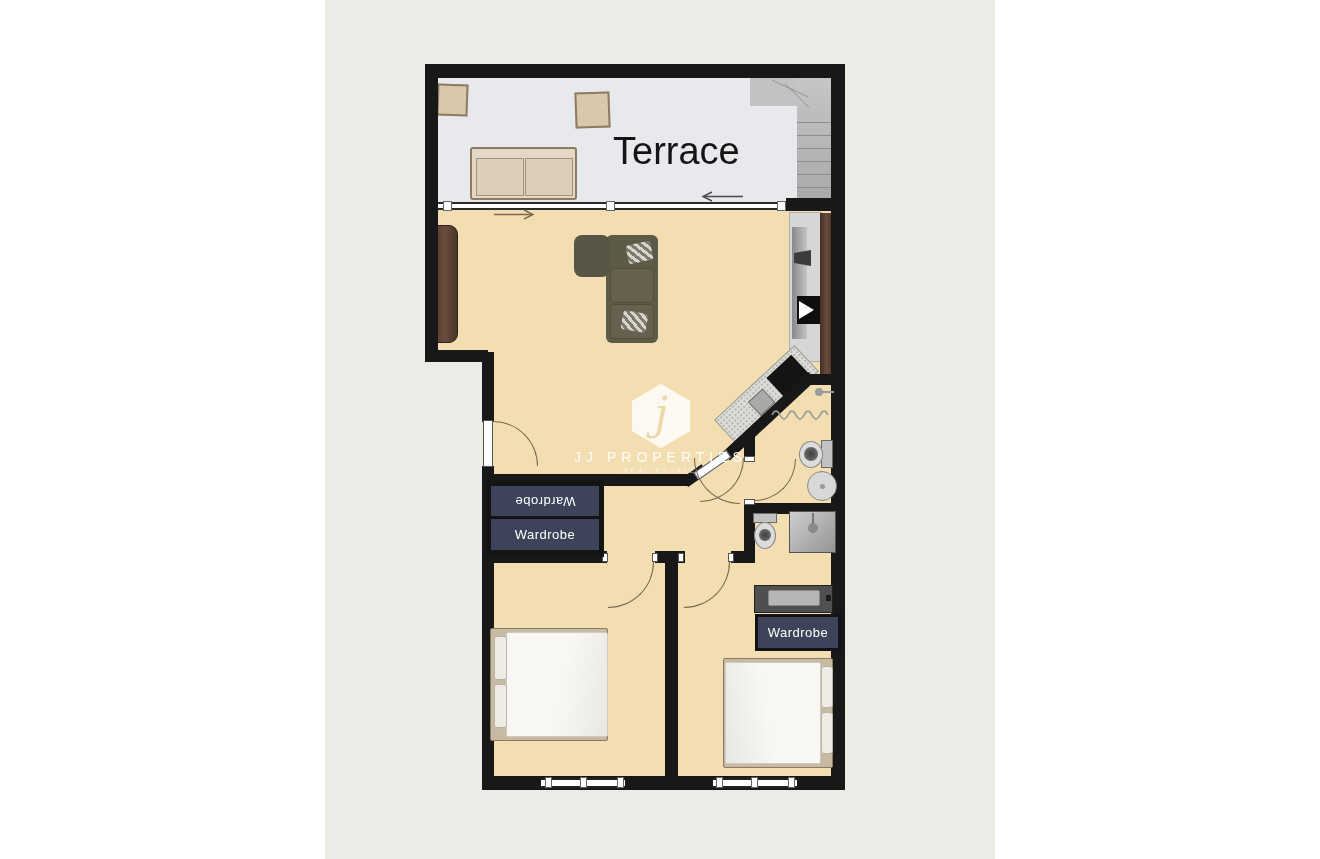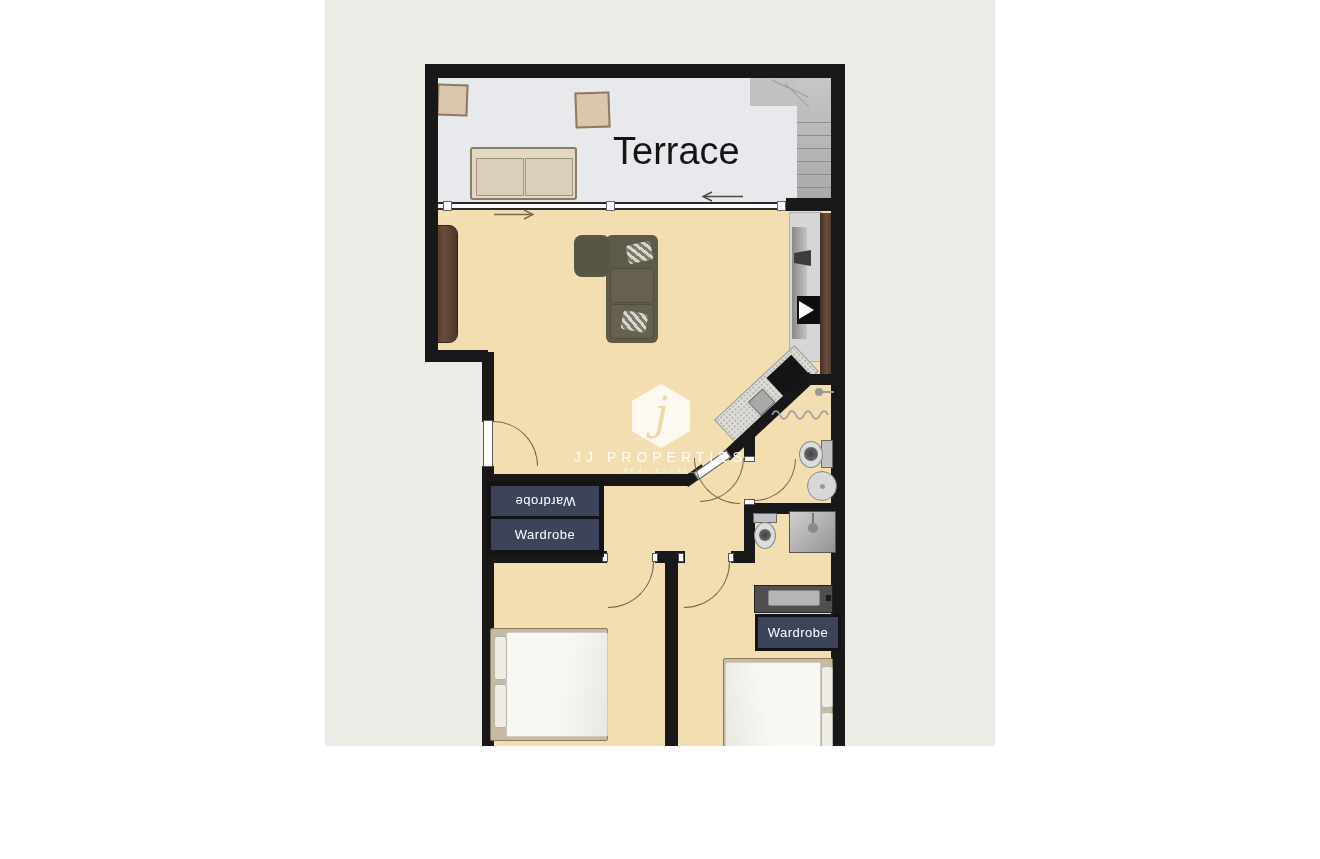--- a/index.html
+++ b/index.html
@@ -1,16 +1,16 @@
 <!DOCTYPE html>
 <html><head>
 <meta charset="utf-8">
 <style>
   html,body{margin:0;padding:0;background:#ffffff;font-family:"Liberation Sans",sans-serif;}
-  #stage{position:relative;width:1320px;height:746px;background:#ffffff;overflow:hidden;}
+  #stage{position:relative;width:1320px;height:859px;background:#ffffff;overflow:hidden;}
   .abs{position:absolute;}
   .wall{position:absolute;background:#181818;}
   .floor{position:absolute;}
   .jamb{position:absolute;background:#ffffff;border:1px solid #555;box-sizing:border-box;}
   .arc{position:absolute;box-sizing:border-box;border:0 solid #77644c;}
   .cap{position:absolute;background:#ffffff;border:1px solid #666;box-sizing:border-box;}
   .navybox{position:absolute;background:#3d4359;color:#ffffff;display:flex;align-items:center;justify-content:center;font-size:13px;letter-spacing:.5px;}
   .fix{position:absolute;box-sizing:border-box;}
   .steps{background:linear-gradient(#c8c8c8,#a8a8a8);}
   .wood{background:linear-gradient(to right,#3f2f27,#6b4c3c 55%,#4a362c);}

